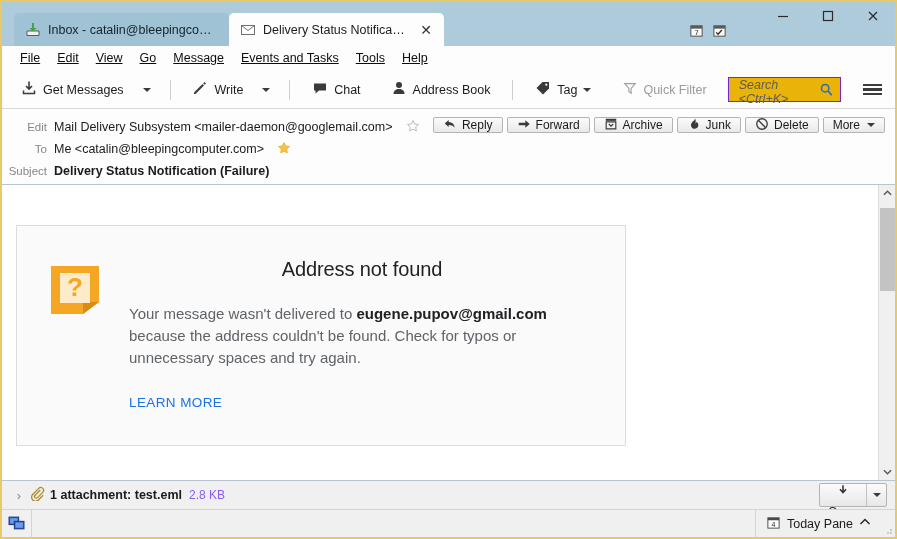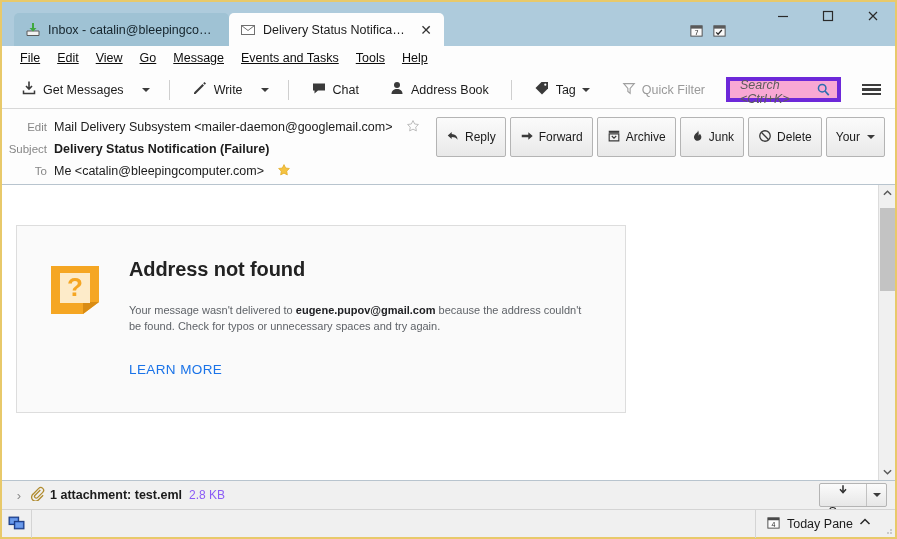--- a/index.html
+++ b/index.html
@@ -90,21 +90,21 @@
   .tsep { width: 1px; height: 20px; background: #cfcfcf; margin: 0 7px; }
   .caret {
     width: 0; height: 0;
     border-left: 4px solid transparent;
     border-right: 4px solid transparent;
     border-top: 4.5px solid #3b3b3b;
   }
   .searchbox {
     flex: 1 1 auto;
     height: 25px; margin-left: 6px; margin-right: 10px;
-    background: #f9a8d4; border: 4px solid #6d28d9;
+    background: #eab308; border: 1px solid #6d28d9;
     display: flex; align-items: center;
     padding: 4px 6px 0 10px;
   }
   .searchbox .ph {
     flex: 1; font-size: 12.5px; font-style: italic; color: #5c5c5c;
   }
   .hamburger { width: 26px; height: 26px; display:flex; align-items:center; justify-content:center; flex:0 0 26px;}
   .hamburger span { display:block; width:19px; height:2.5px; background:#3c3c3c; margin:2px 0; }
 
   
@@ -121,45 +121,45 @@
     font-size: 11.5px; color: #878787; padding-right: 7px;
   }
   .hval { font-size: 12.5px; color: #1b1b1b; display: flex; align-items: center; gap: 13px; }
   .hval.bold { font-weight: bold; }
 
   .hactions {
     position: absolute; right: 10px; top: 8px;
     display: flex; gap: 4px;
   }
   .abtn {
-    height: 40px; padding: 0 9px;
+    height: 16px; padding: 0 9px;
     display: flex; align-items: center; gap: 5px;
     background: linear-gradient(#fbfbfb, #e9e9e9);
     border: 1px solid #b4b4b4; border-radius: 2px;
     font-size: 12px; color: #1b1b1b; white-space: nowrap;
   }
   .abtn .caret { margin-left: 2px; }
 
   
   .bodywrap { flex: 1 1 auto; display: flex; background: #fff; min-height: 0; position: relative; }
   .bodyscroll { flex: 1 1 auto; background: #fff; padding: 40px 0 0 14px; overflow: hidden; }
   .card {
     width: 610px; background: #fafafa;
     border: 1px solid #dddddd;
     padding: 32px 30px 34px 30px;
     display: flex; gap: 26px;
   }
   .card-icon { flex: 0 0 56px; padding-top: 4px; }
   .card-body { flex: 1; }
   .card-title {
-    font-size: 20px; font-weight: bold; color: #222;
-    letter-spacing: -0.1px; margin-bottom: 22px;
+    font-size: 20px; font-weight: normal; color: #222;
+    letter-spacing: -0.1px; margin-bottom: 22px; text-align: center;
   }
   .card-text {
-    font-size: 11px; color: #5f6368; line-height: 1.45;
+    font-size: 15px; color: #5f6368; line-height: 1.45;
     max-width: 455px; margin-bottom: 25px;
   }
   .card-text b { color: #202124; }
   .card-link {
     font-size: 13.5px; font-weight: normal; letter-spacing: 0.4px;
   }
 
   
   .vscroll {
     flex: 0 0 17px; width: 17px;
@@ -397,36 +397,36 @@
         <span>Mail Delivery Subsystem &lt;mailer-daemon@googlemail.com&gt;</span>
         <span>
           <svg width="14" height="14" viewBox="0 0 16 16">
             <path d="M8 1.8l1.9 3.9 4.3.6-3.1 3 .75 4.3L8 11.6 4.15 13.6 4.9 9.3 1.8 6.3l4.3-.6z" fill="none" stroke="#b9b9b9" stroke-width="1.1"></path>
           </svg>
         </span>
       </div>
     </div>
 
     <div class="hrow">
-      <div class="hlabel">Subject</div>
-      <div class="hval bold">Delivery Status Notification (Failure)</div>
-    </div>
-
-    <div class="hrow">
       <div class="hlabel">To</div>
       <div class="hval">
         <span>Me &lt;catalin@bleepingcomputer.com&gt;</span>
         <span>
           <svg width="14" height="14" viewBox="0 0 16 16">
             <path d="M8 1.8l1.9 3.9 4.3.6-3.1 3 .75 4.3L8 11.6 4.15 13.6 4.9 9.3 1.8 6.3l4.3-.6z" fill="#f5c342" stroke="#e0a71f" stroke-width="0.8"></path>
           </svg>
         </span>
       </div>
     </div>
 
+    <div class="hrow">
+      <div class="hlabel">Subject</div>
+      <div class="hval bold">Delivery Status Notification (Failure)</div>
+    </div>
+
     <div class="hactions">
 
       <div class="abtn">
         <span>
           <svg width="14" height="14" viewBox="0 0 16 16">
             <path d="M6.5 3.5L2 7.5l4.5 4v-2.3c3 0 5.2.8 6.8 3-.3-3.8-2.8-6.2-6.8-6.4z" fill="#3a3a3a"></path>
           </svg>
         </span>
         <span>Reply</span>
       </div>
@@ -464,21 +464,21 @@
         <span>
           <svg width="14" height="14" viewBox="0 0 16 16">
             <circle cx="8" cy="8" r="6" fill="none" stroke="#3a3a3a" stroke-width="1.5"></circle>
             <path d="M3.8 3.8l8.4 8.4" stroke="#3a3a3a" stroke-width="1.5"></path>
           </svg>
         </span>
         <span>Delete</span>
       </div>
 
       <div class="abtn">
-        <span>Your</span>
+        <span>More</span>
         <i class="caret"></i>
       </div>
 
     </div>
   </div>
 
   <div class="bodywrap">
     <div class="bodyscroll">
       <div class="card">
 

